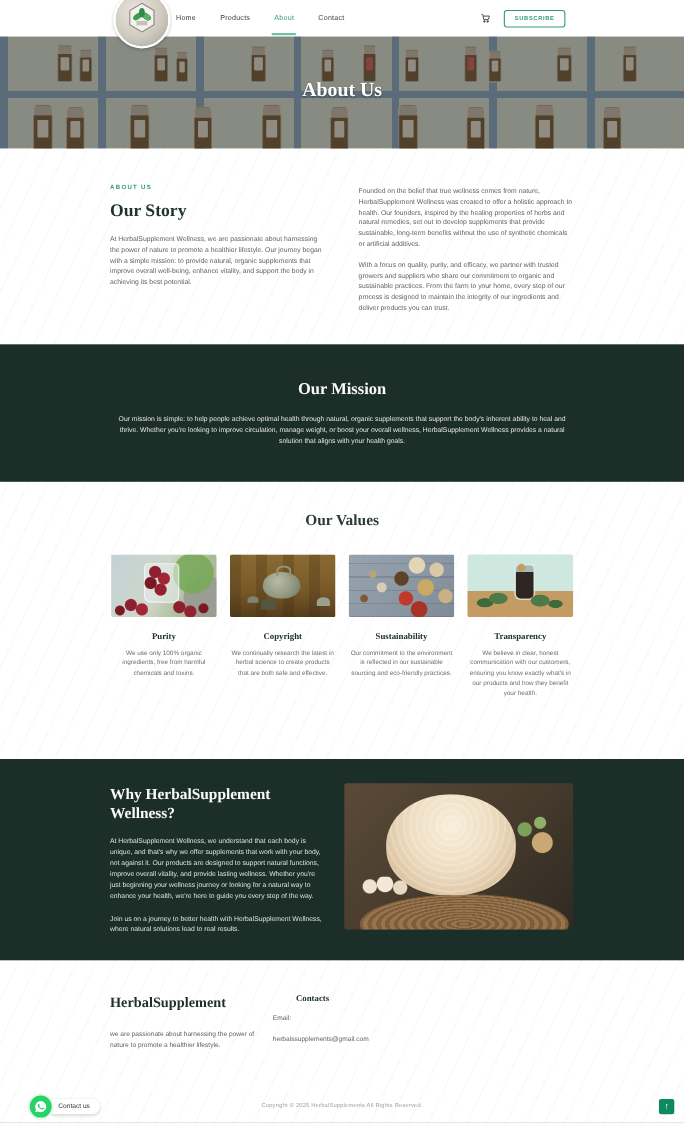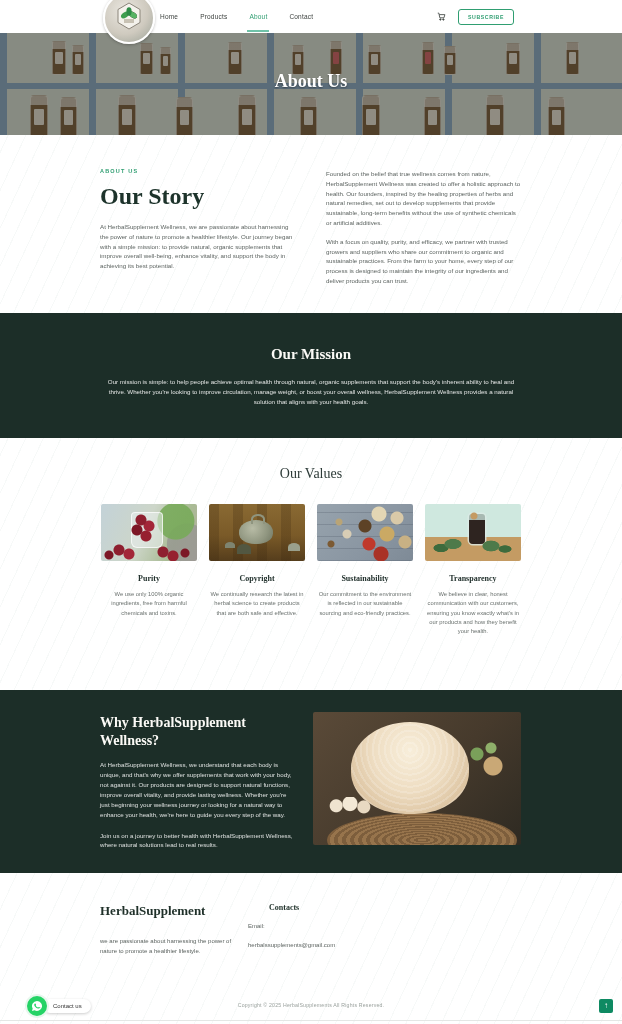--- a/index.html
+++ b/index.html
@@ -51,33 +51,33 @@
   .hero-title {
     position:absolute; left:0; right:0; top:38px; text-align:center;
     font-family:"Liberation Serif", serif; font-weight:bold; font-size:18px; color:#fff;
     text-shadow:0 1px 2px rgba(0,0,0,0.4); z-index:5;
   }
 
   
   .story { height:178px; padding:33px 100px 0 100px; display:flex; gap:30px; position:relative; }
   .story-left { width:196px; }
   .story-label { font-size:5.5px; font-weight:bold; letter-spacing:1.2px; color:#2f9e71; }
-  .story-heading { font-family:"Liberation Serif", serif; font-weight:bold; font-size:24px; color:#1d332b; margin:9px 0 12px 0; }
+  .story-heading { font-family:"Liberation Serif", serif; font-weight:bold; font-size:16px; color:#1d332b; margin:9px 0 12px 0; }
   .body-text { font-size:6.2px; line-height:1.58; color:#5d6461; }
   .story-right { width:196px; padding-top:1px; }
   .story-right .body-text + .body-text { margin-top:9px; }
 
   
   .mission { height:125px; background:#1c2e28; color:#fff; text-align:center; padding-top:33px; }
   .mission-heading { font-family:"Liberation Serif", serif; font-weight:bold; font-size:15px; color:#fbfaf6; }
   .mission-text { width:410px; margin:14px auto 0 auto; font-size:6.2px; line-height:1.65; color:rgba(255,255,255,0.88); }
 
   
   .values { height:252px; padding-top:28px; text-align:center; }
-  .values-heading { font-family:"Liberation Serif", serif; font-weight:normal; font-size:14px; color:#2c3a37; }
+  .values-heading { font-family:"Liberation Serif", serif; font-weight:bold; font-size:14px; color:#2c3a37; }
   .cards { display:flex; justify-content:center; gap:12px; margin-top:22px; padding:0 100px; }
   .card { width:96px; }
   .card-img { width:96px; height:57px; border-radius:2px; position:relative; overflow:hidden; }
   .card-title { font-family:"Liberation Serif", serif; font-weight:bold; font-size:8px; color:#22312d; margin:13px 0 7px 0; }
   .card-text { font-size:5.8px; line-height:1.6; color:#6a716e; }
 
   .img-cherries { background:
       radial-gradient(circle at 78% 30%, rgba(120,170,90,0.9) 0 18px, transparent 19px),
       radial-gradient(circle at 90% 70%, rgba(150,150,145,0.8) 0 20px, transparent 21px),
       linear-gradient(115deg, #c3d2d8 0%, #cdd6c9 45%, #a9bb94 75%, #b9aca4 100%); }

